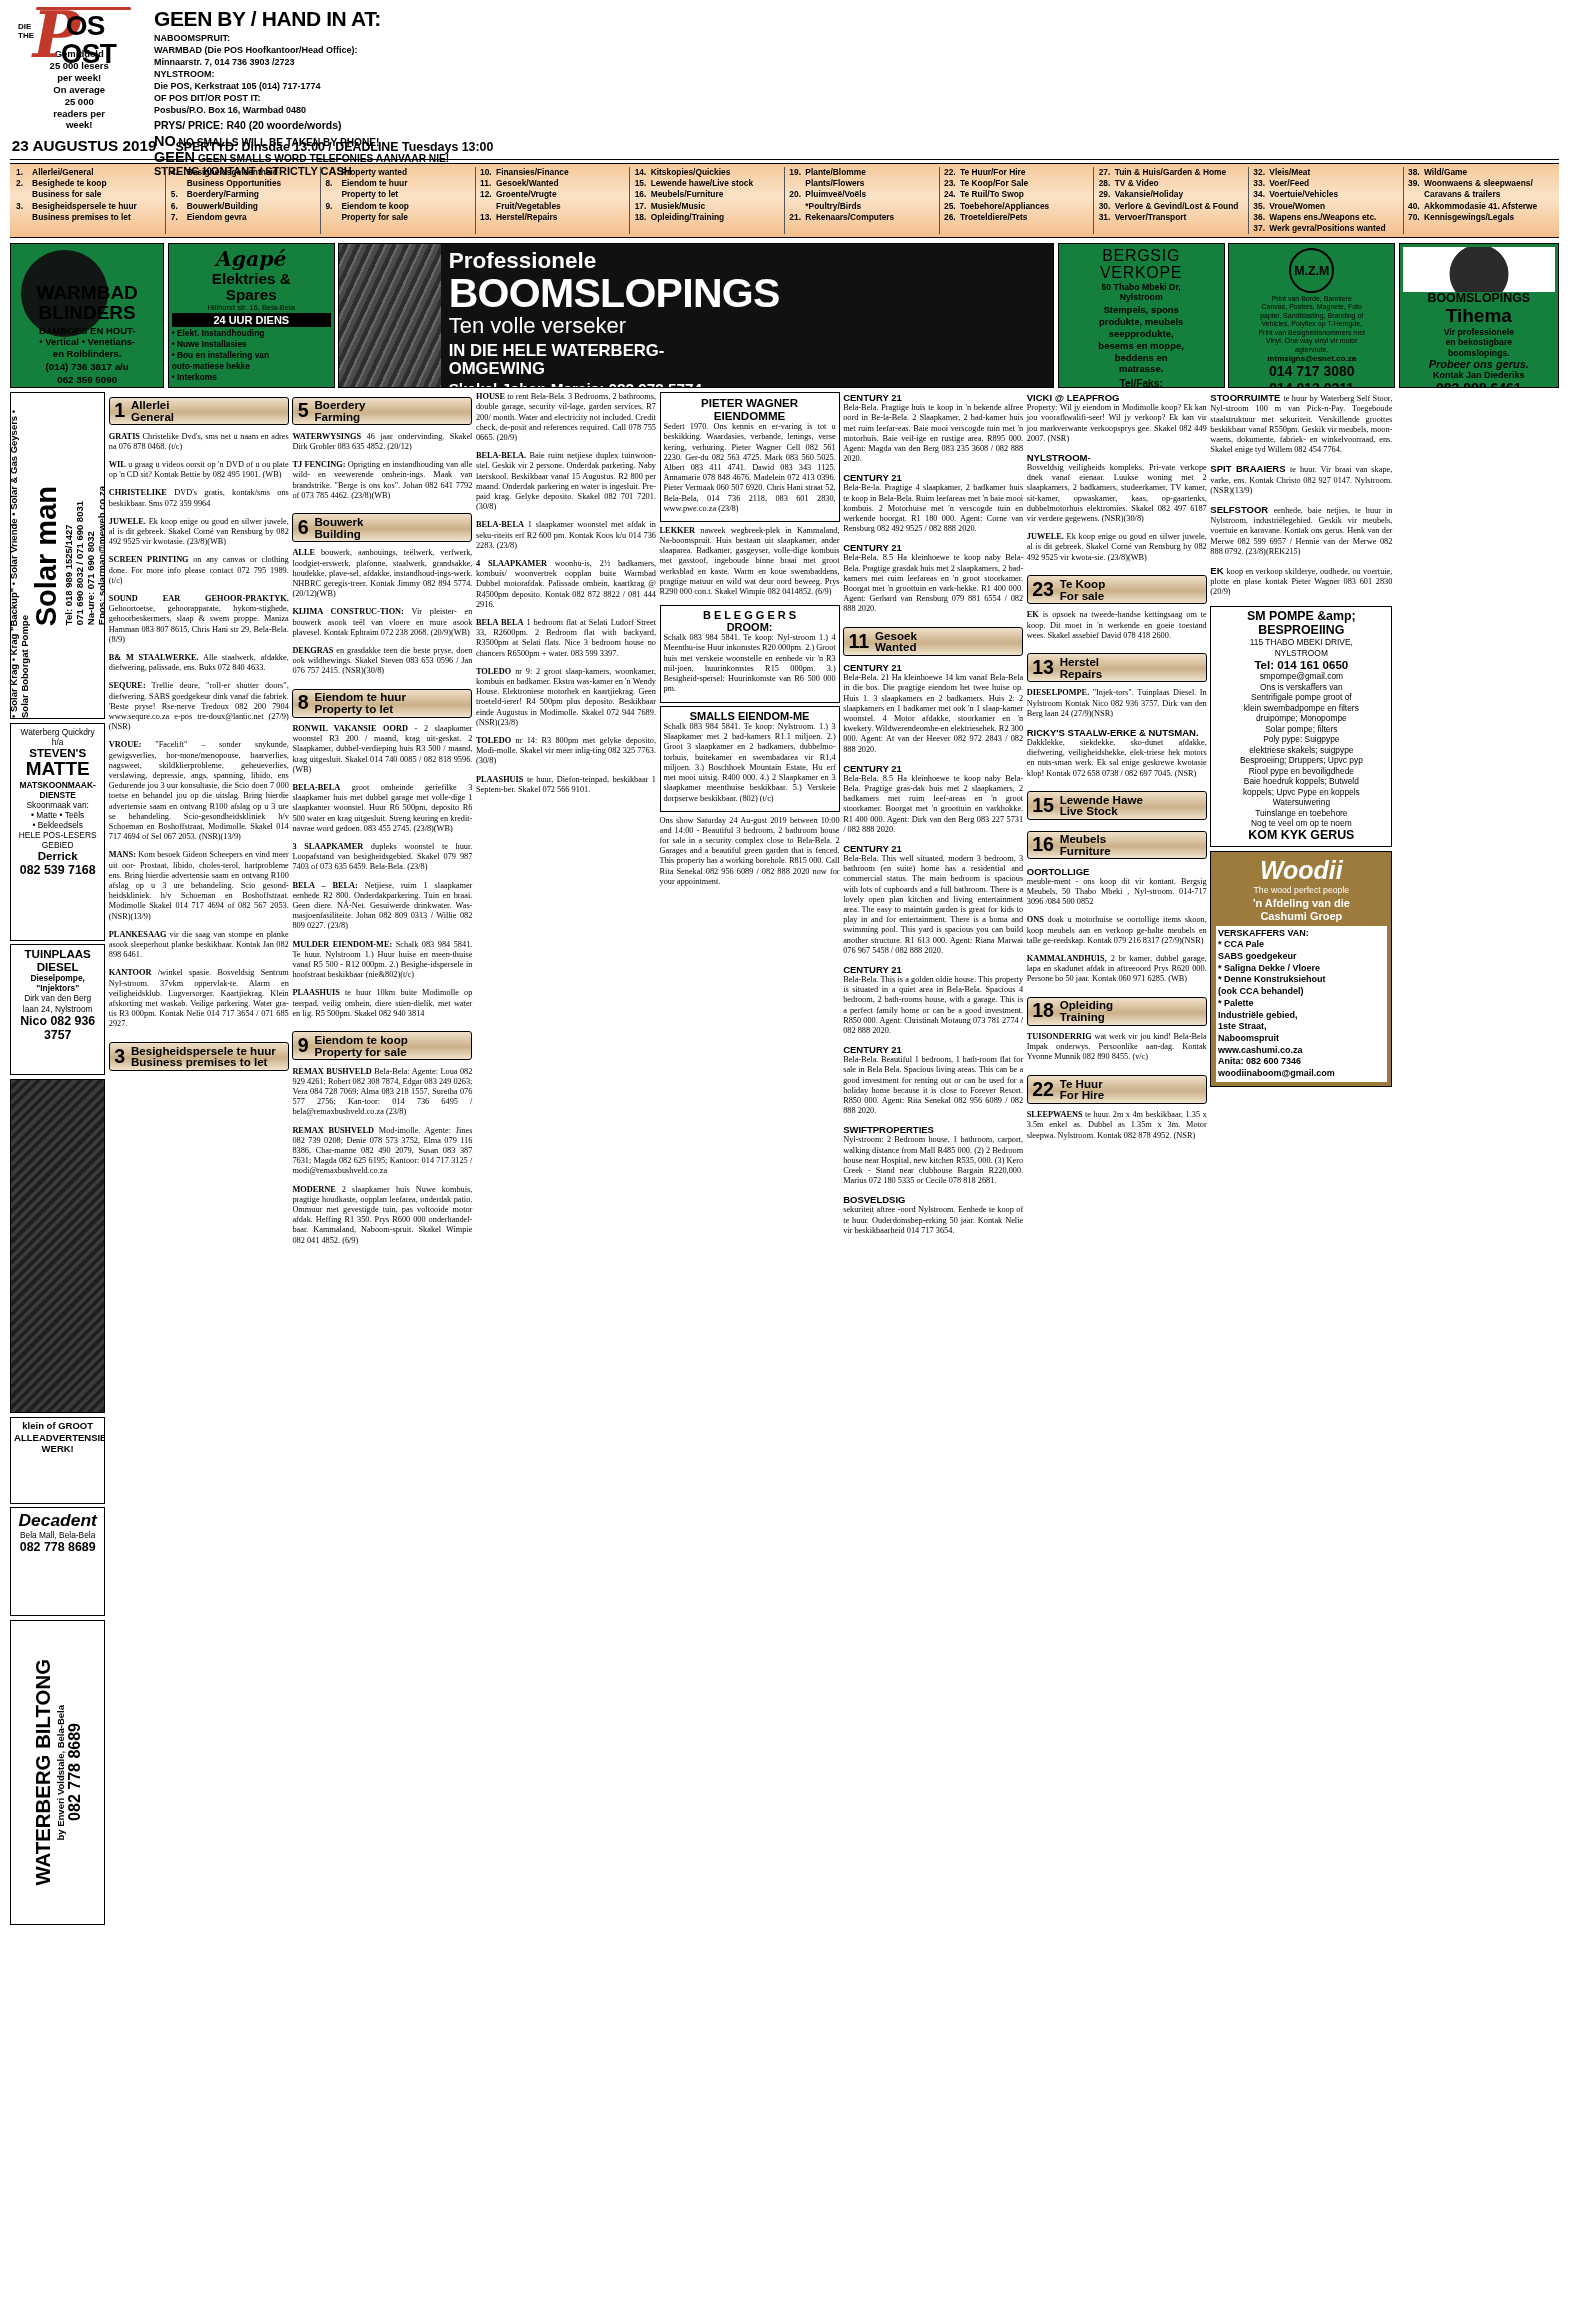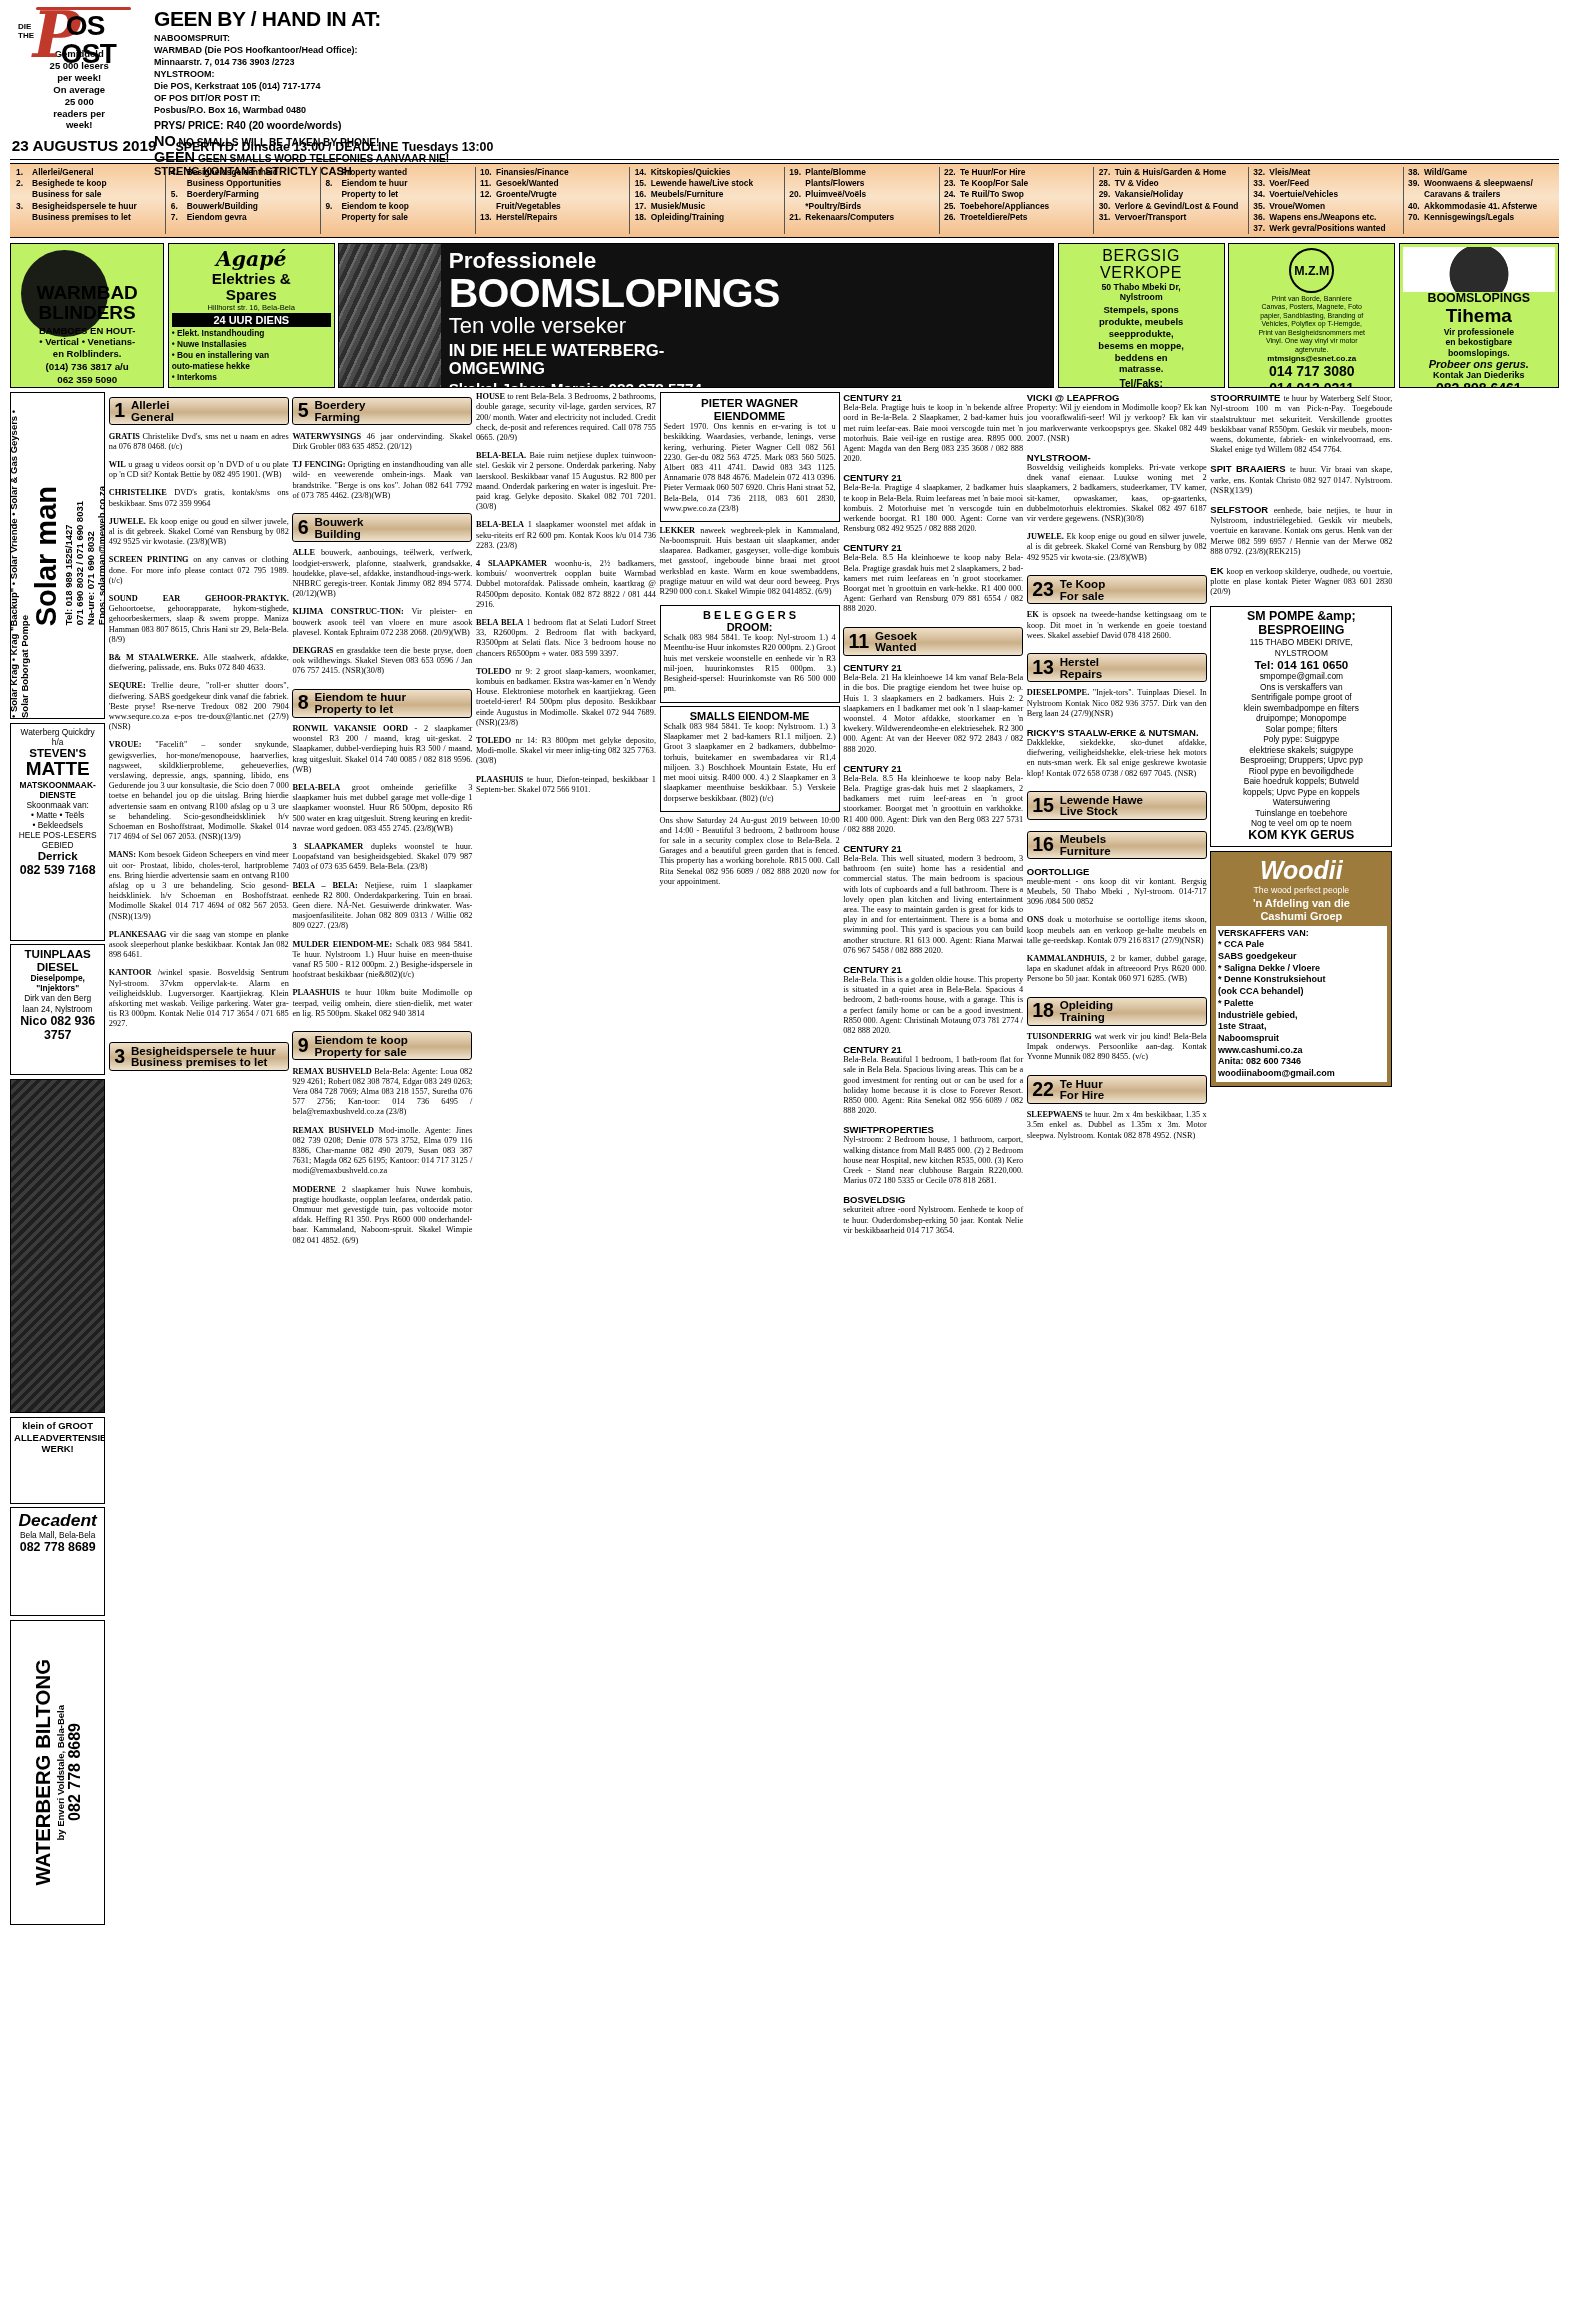--- a/index.html
+++ b/index.html
@@ -71,21 +71,21 @@
   .idx-col:last-child { border-right: none; }
   .idx-item { display: flex; line-height: 1.32; white-space: nowrap; }
   .idx-num { width: 16px; flex: none; }
   .idx-sub { padding-left: 16px; line-height: 1.32; white-space: nowrap; }
 
   
   .adstrip { display: flex; gap: 3.6px; margin-top: 5.1px; height: 145px; }
   .content { display: flex; gap: 3.6px; margin-top: 4.4px; }
 
   .box { border: 1.5px solid #000; background: #fff; overflow: hidden; position: relative; }
-  .ad { border: 1.5px solid #000; overflow: hidden; position: relative; background: #bef264; }
+  .ad { border: 1.5px solid #000; overflow: hidden; position: relative; background: #15803d; }
 
   
   .c { text-align: center; }
   .sans { font-family: "Liberation Sans", sans-serif; }
   .b { font-weight: bold; }
   .i { font-style: italic; }
 
   
   .warmbad { width: 154px; display: flex; flex-direction: column; align-items: center; justify-content: center; font-family: "Liberation Sans", sans-serif; }
   .warmbad .circle { width: 87px; height: 87px; border-radius: 50%; background: #111; position: absolute; top: 5.8px; left: 10.2px; opacity: .95; }

